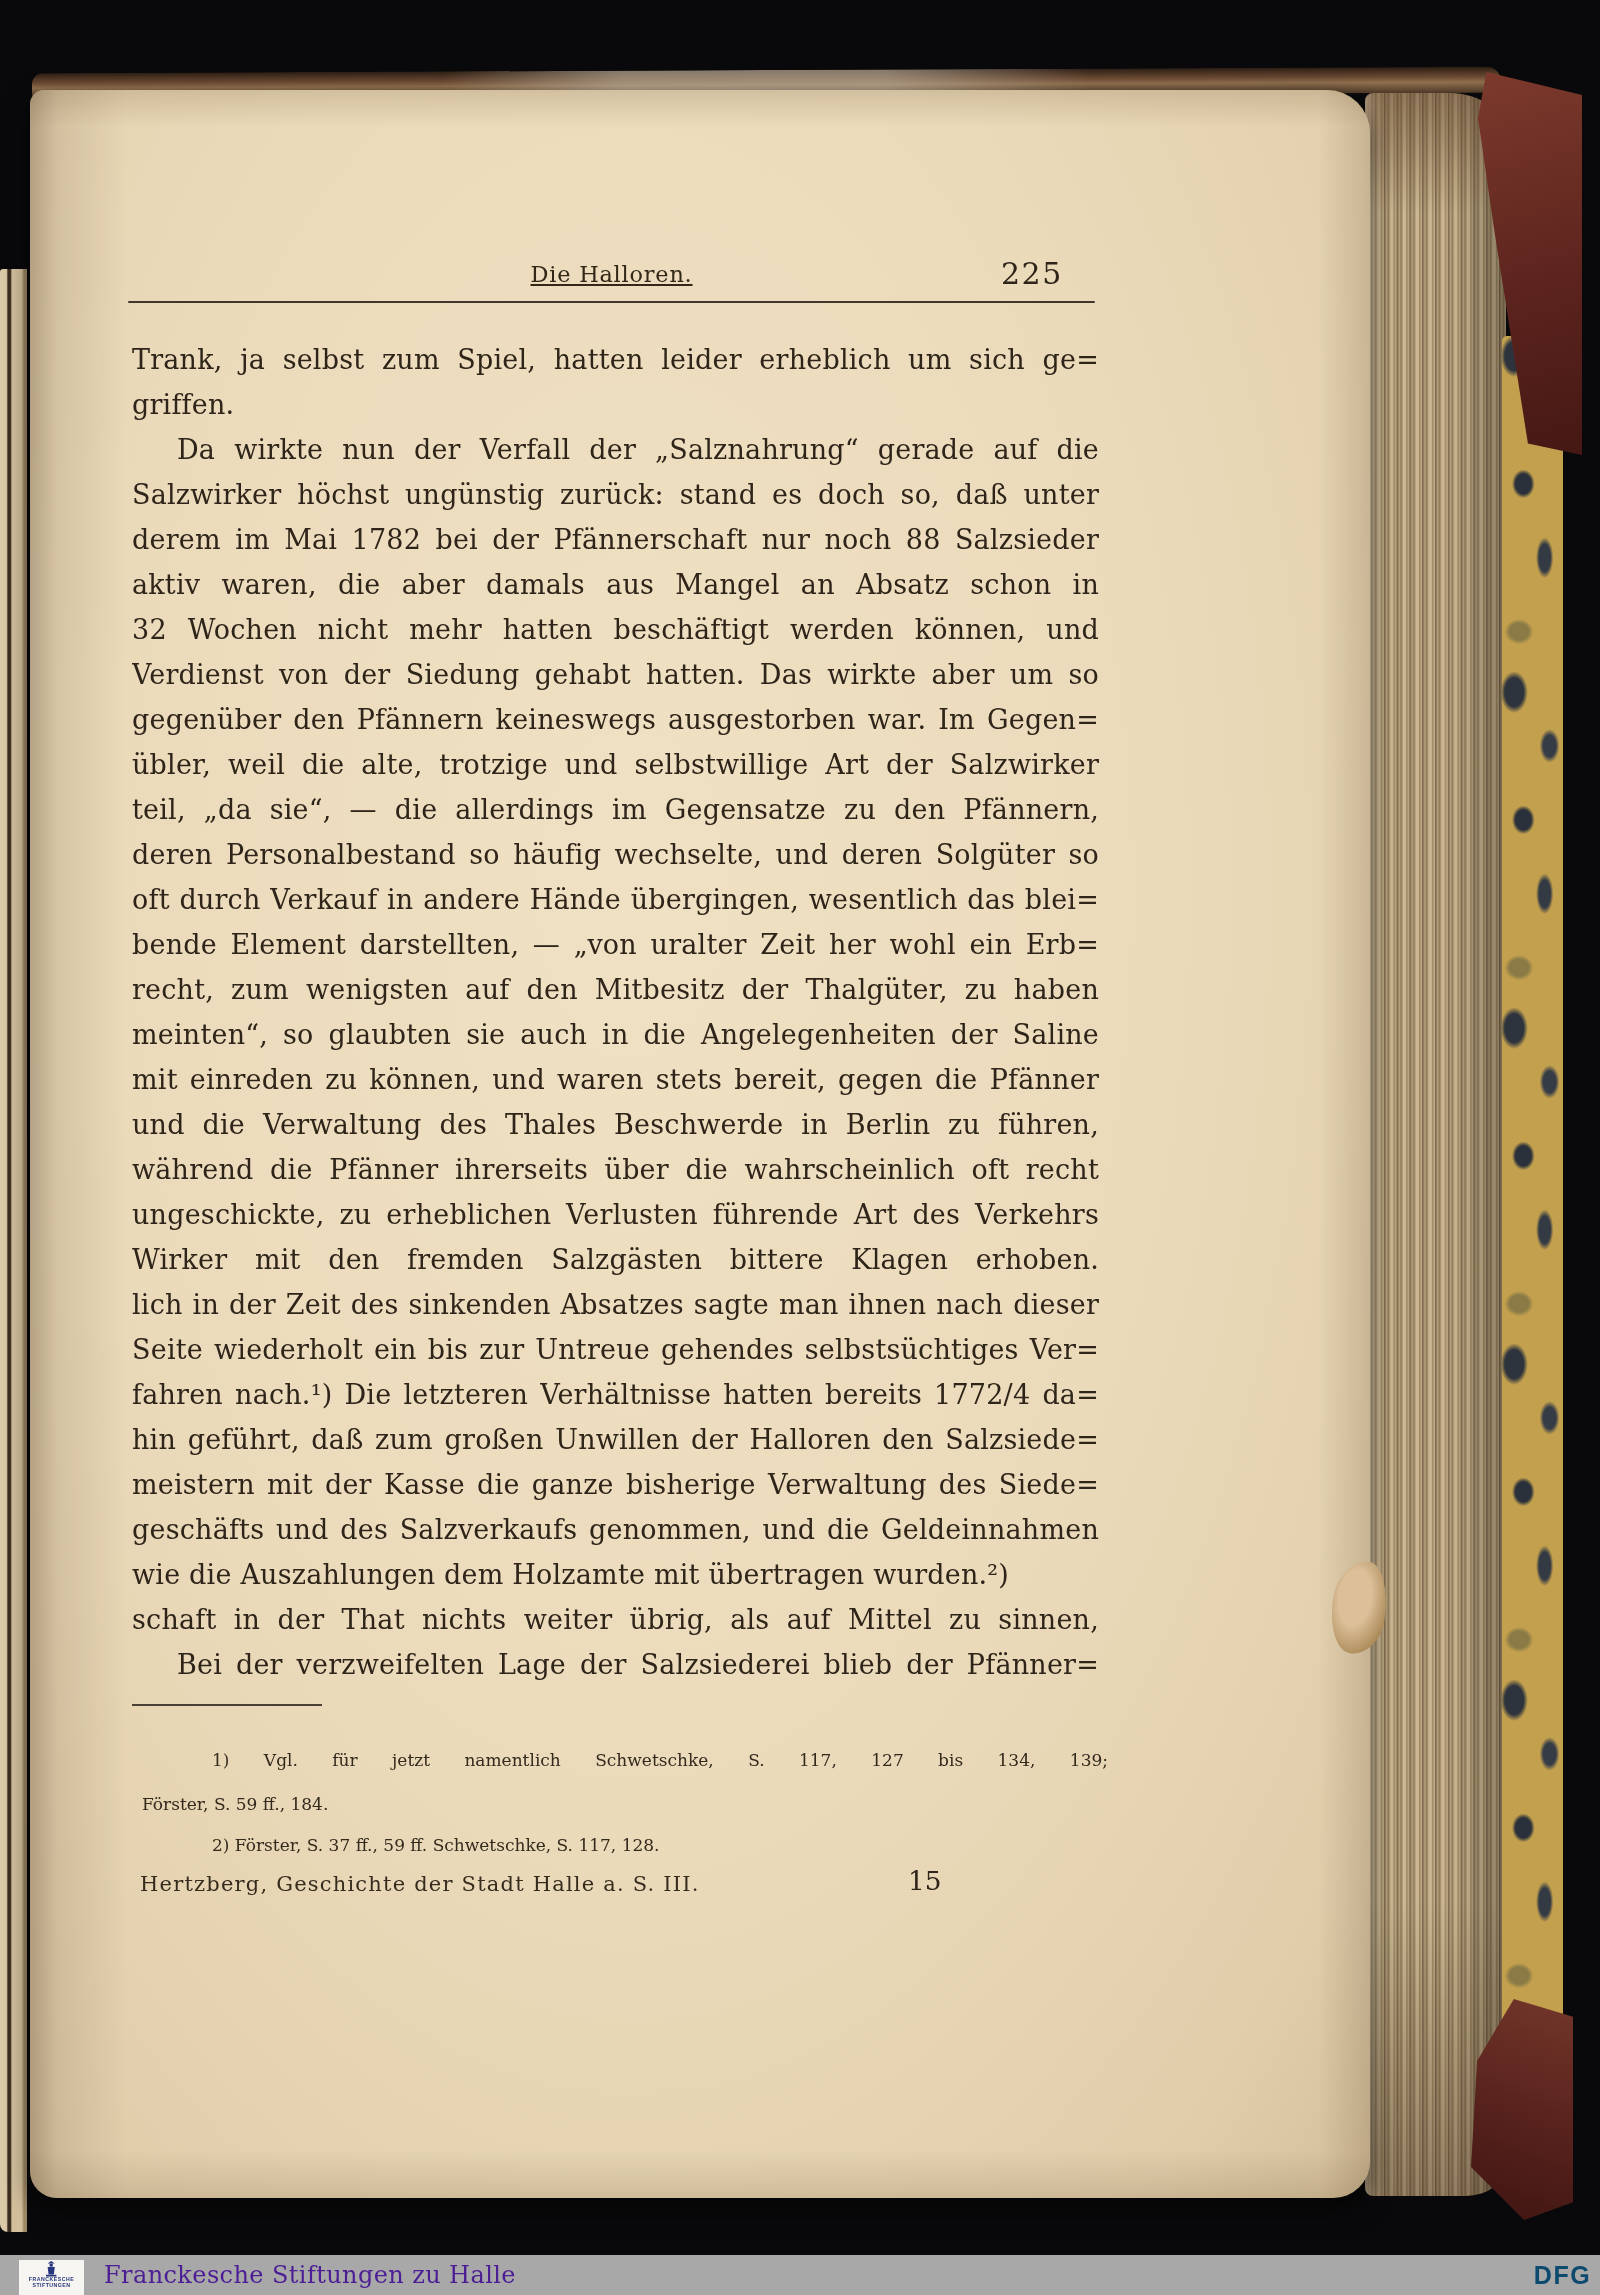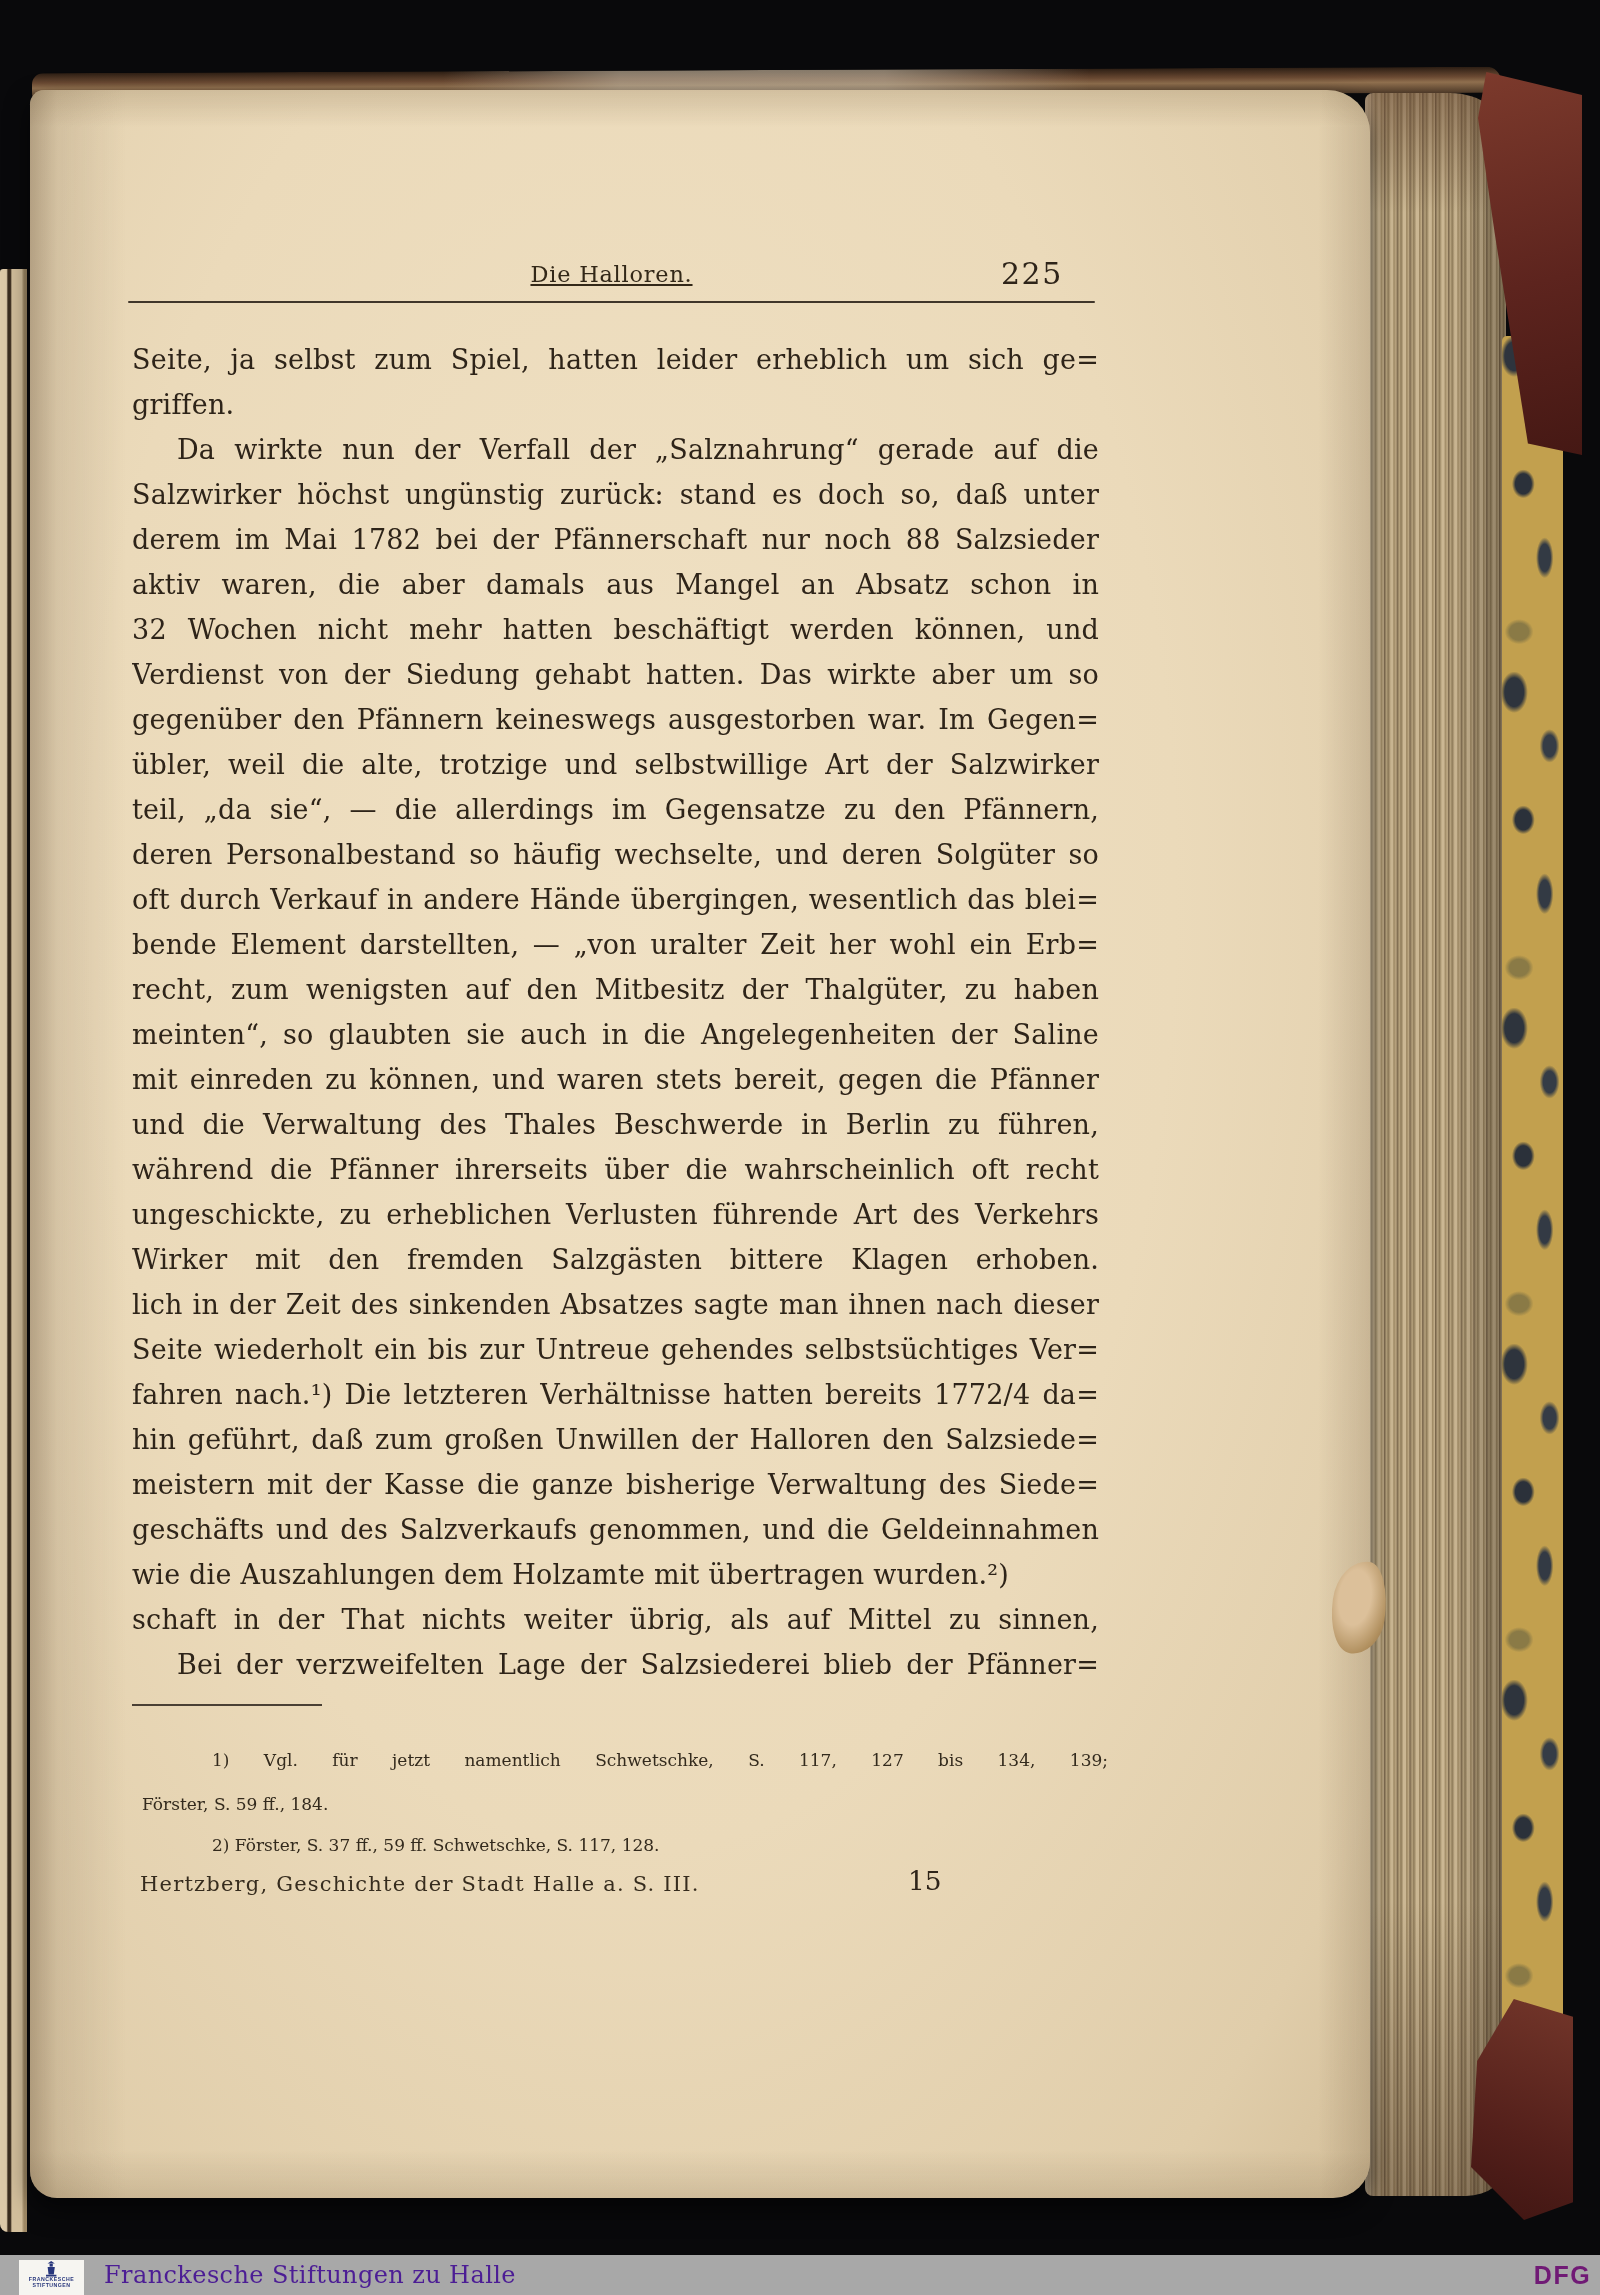--- a/index.html
+++ b/index.html
@@ -148,21 +148,21 @@
     font-size:5.2px;line-height:5.6px;letter-spacing:0.5px;
     color:#27367c;font-weight:bold;text-align:center;
   }
   .bar-label{
     position:absolute;left:104px;top:0;height:41px;line-height:41px;
     font-size:24px;color:#4c1d95;letter-spacing:0.4px;
   }
   .dfg{
     position:absolute;right:9.6px;top:0;height:41px;line-height:41px;
     font-family:"Liberation Sans", sans-serif;font-weight:bold;
-    font-size:25px;color:#701a75;letter-spacing:1.6px;margin-left:11px;
+    font-size:25px;color:#0c4a6e;letter-spacing:1.6px;margin-left:11px;
   }
 </style>
 </head>
 <body>
 
 <div class="stage">
 
   <div class="top-edge"></div>
   <div class="page-sliver"></div>
   <div class="fore-edge"></div>
@@ -173,21 +173,21 @@
   <div class="page">
     <div class="gutter-shade"></div>
 
     <div class="running-header">
       <span class="rh-title">Die Halloren.</span>
       <span class="rh-num">225</span>
     </div>
     <div class="header-rule"></div>
 
     <div class="body-text">
-      <div class="bl">Seite, ja selbst zum Spiel, hatten leider erheblich um sich ge=</div>
+      <div class="bl">Trank, ja selbst zum Spiel, hatten leider erheblich um sich ge=</div>
       <div class="bl flush">griffen.</div>
       <div class="bl ind">Da wirkte nun der Verfall der „Salznahrung“ gerade auf die</div>
       <div class="bl">Salzwirker höchst ungünstig zurück: stand es doch so, daß unter an=</div>
       <div class="bl">derem im Mai 1782 bei der Pfännerschaft nur noch 88 Salzsieder</div>
       <div class="bl">aktiv waren, die aber damals aus Mangel an Absatz schon in</div>
       <div class="bl">32 Wochen nicht mehr hatten beschäftigt werden können, und keinen</div>
       <div class="bl">Verdienst von der Siedung gehabt hatten. Das wirkte aber um so</div>
       <div class="bl">gegenüber den Pfännern keineswegs ausgestorben war. Im Gegen=</div>
       <div class="bl">übler, weil die alte, trotzige und selbstwillige Art der Salzwirker</div>
       <div class="bl">teil, „da sie“, — die allerdings im Gegensatze zu den Pfännern,</div>

